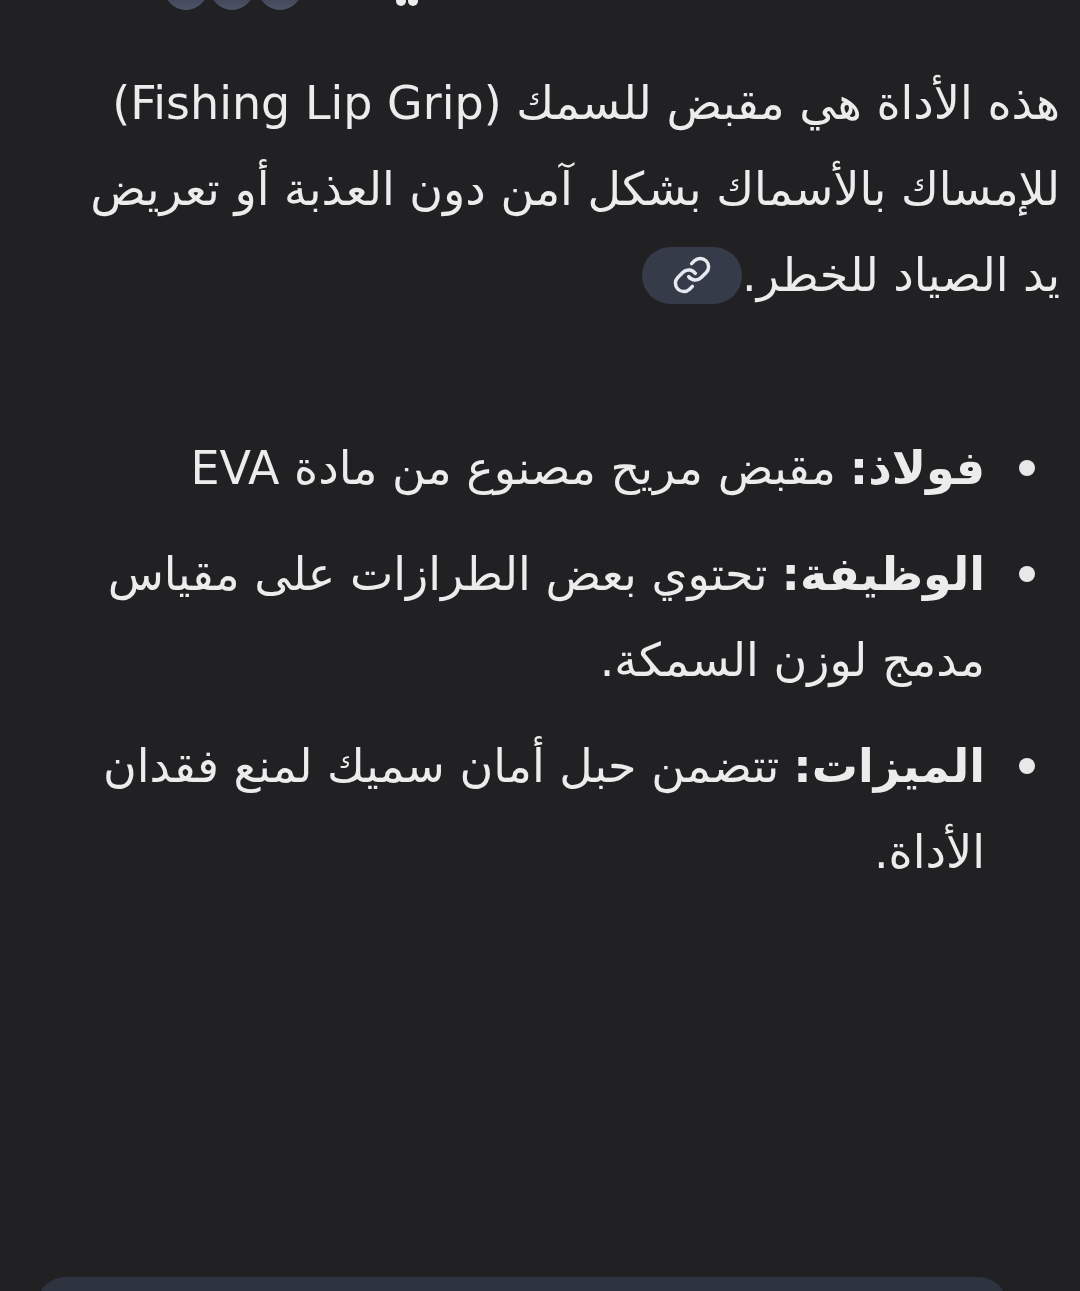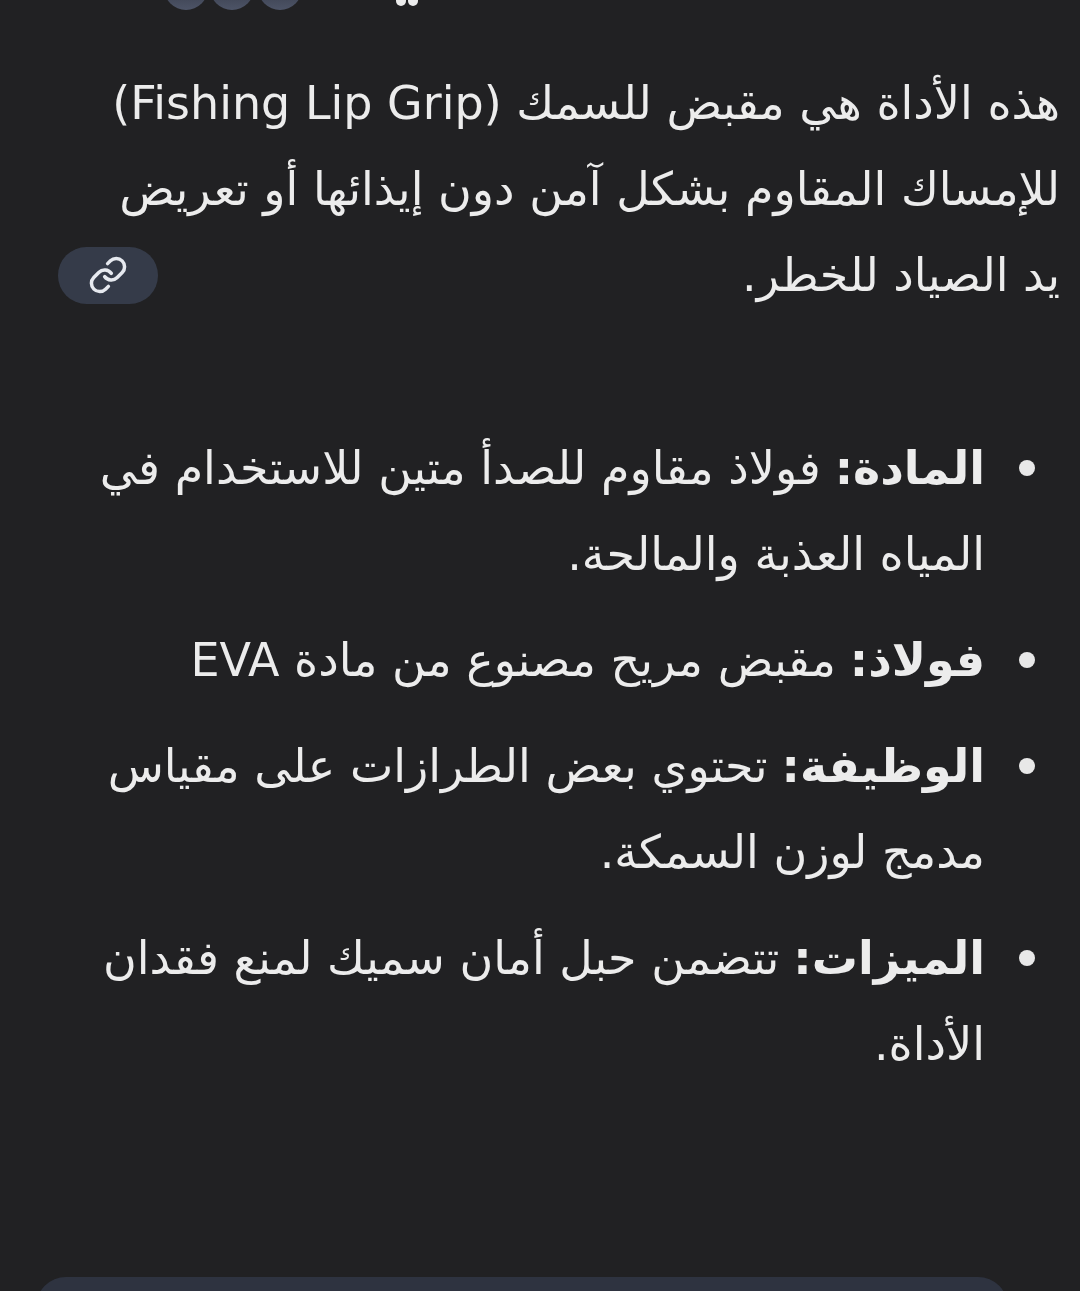--- a/index.html
+++ b/index.html
@@ -34,21 +34,20 @@
   }
   .para-line{
     height:86px;line-height:86px;
     font-size:46px;
     text-align:right;
     white-space:nowrap;
     direction:rtl;
   }
   .para-line-with-chip{
     display:flex;flex-direction:row;align-items:center;
-    justify-content:space-between;
   }
   .citation-chip{
     width:100px;height:57px;border-radius:29px;
     background:#353b49;border:none;
     display:flex;align-items:center;justify-content:center;
     cursor:pointer;flex:0 0 auto;padding:0;
   }
   .citation-chip svg{display:block;}
 
   
@@ -88,40 +87,35 @@
 <div class="top-clipped">
   <div class="src-chip chip-1"></div>
   <div class="src-chip chip-2"></div>
   <div class="src-chip chip-3"></div>
   <div class="remnant-dot rd-1"></div>
   <div class="remnant-dot rd-2"></div>
 </div>
 
 <div class="answer-paragraph">
   <div class="para-line">هذه الأداة هي مقبض للسمك (Fishing Lip Grip)</div>
-  <div class="para-line">للإمساك المقاوم بشكل آمن دون إيذائها أو تعريض</div>
+  <div class="para-line">للإمساك بالأسماك بشكل آمن دون العذبة أو تعريض</div>
   <div class="para-line para-line-with-chip">
     <span>يد الصياد للخطر.</span>
     <button class="citation-chip">
       <span>
         <svg width="40" height="40" viewBox="0 0 24 24" fill="none" stroke="#e6e9ef" stroke-width="2.1" stroke-linecap="round" stroke-linejoin="round">
           <path d="M10 13a5 5 0 0 0 7.54.54l3-3a5 5 0 0 0-7.07-7.07l-1.72 1.71"></path>
           <path d="M14 11a5 5 0 0 0-7.54-.54l-3 3a5 5 0 0 0 7.07 7.07l1.71-1.71"></path>
         </svg>
       </span>
     </button>
   </div>
 </div>
 
 <ul class="bullet-list">
-  <li class="bullet-item">
-    <span class="bullet-marker"></span>
-    <span class="bullet-label">المادة:</span><span>فولاذ مقاوم للصدأ متين للاستخدام في</span>
-    <span class="bullet-line2">المياه العذبة والمالحة.</span>
-  </li>
   <li class="bullet-item">
     <span class="bullet-marker"></span>
     <span class="bullet-label">فولاذ:</span><span>مقبض مريح مصنوع من مادة EVA</span>
   </li>
   <li class="bullet-item">
     <span class="bullet-marker"></span>
     <span class="bullet-label">الوظيفة:</span><span>تحتوي بعض الطرازات على مقياس</span>
     <span class="bullet-line2">مدمج لوزن السمكة.</span>
   </li>
   <li class="bullet-item">

